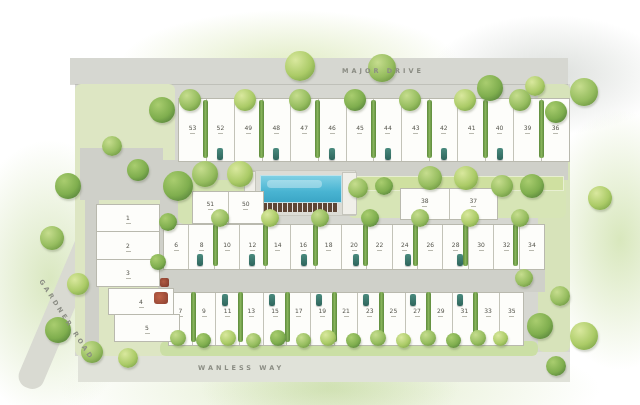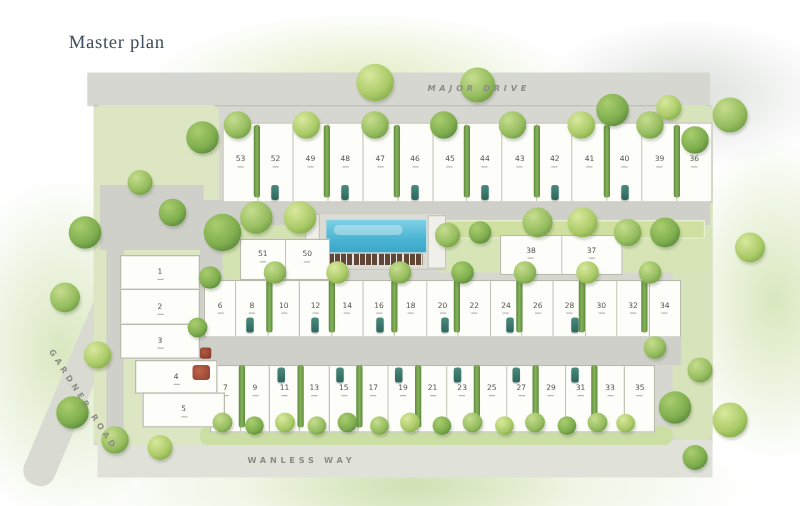--- a/index.html
+++ b/index.html
@@ -17,21 +17,21 @@
 
   
   .title{position:absolute;left:55px;top:26px;font-family:"Liberation Serif","DejaVu Serif",serif;
          font-size:15px;letter-spacing:.5px;color:#3f4e5e;z-index:9;}
 
   
   .road-top{position:absolute;left:70px;top:58px;width:498px;height:26px;background:#d6d7d1;
             box-shadow:0 1px 0 rgba(150,150,140,.35);z-index:2;}
   .road-bottom{position:absolute;left:78px;top:352px;width:492px;height:30px;background:#e0e2d9;z-index:2;}
   .road-label{position:absolute;font-size:6.5px;font-weight:bold;letter-spacing:3px;color:#8b8d84;z-index:8;}
-  .lbl-major{left:318px;top:67px;width:130px;text-align:center;font-style:italic;}
+  .lbl-major{left:318px;top:67px;width:130px;text-align:center;}
   .lbl-wanless{left:198px;top:364px;width:100px;text-align:left;}
   .lbl-gardner{left:44px;top:278px;transform:rotate(57deg);transform-origin:left top;white-space:nowrap;}
   .road-gardner{position:absolute;left:50px;top:210px;width:26px;height:185px;background:#d9dad2;
                 transform:rotate(23deg);border-radius:12px;z-index:1;}
 
   
   .site-base{position:absolute;left:75px;top:84px;width:495px;height:272px;background:#d6d7d1;z-index:1;}
   .green{position:absolute;z-index:2;border-radius:6px;}
   .g-left{left:75px;top:84px;width:100px;height:272px;background:#dde6c3;}
   .g-right{left:538px;top:84px;width:32px;height:268px;background:#d7e3ba;}
@@ -103,21 +103,20 @@
 
 <div class="canvas">
 
   <div class="wash w1"></div>
   <div class="wash w2"></div>
   <div class="wash w3"></div>
   <div class="wash w4"></div>
   <div class="wash w5"></div>
   <div class="wash w6"></div>
 
-  <div class="title">Master plan</div>
 
   <div class="road-gardner"></div>
   <div class="road-top"></div>
   <div class="road-bottom"></div>
   <div class="road-label lbl-major">MAJOR DRIVE</div>
   <div class="road-label lbl-wanless">WANLESS WAY</div>
   <div class="road-label lbl-gardner">GARDNER ROAD</div>
 
   <div class="site-base"></div>
   <div class="green g-left"></div>

